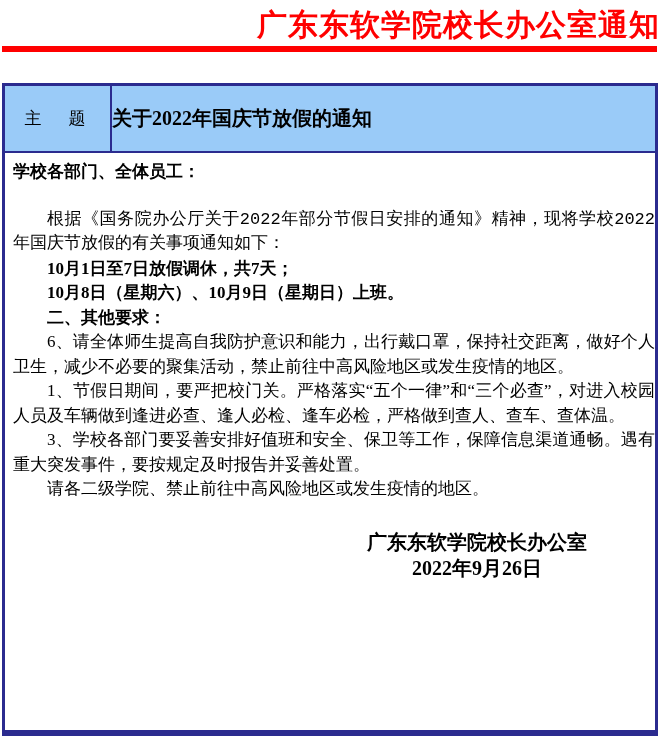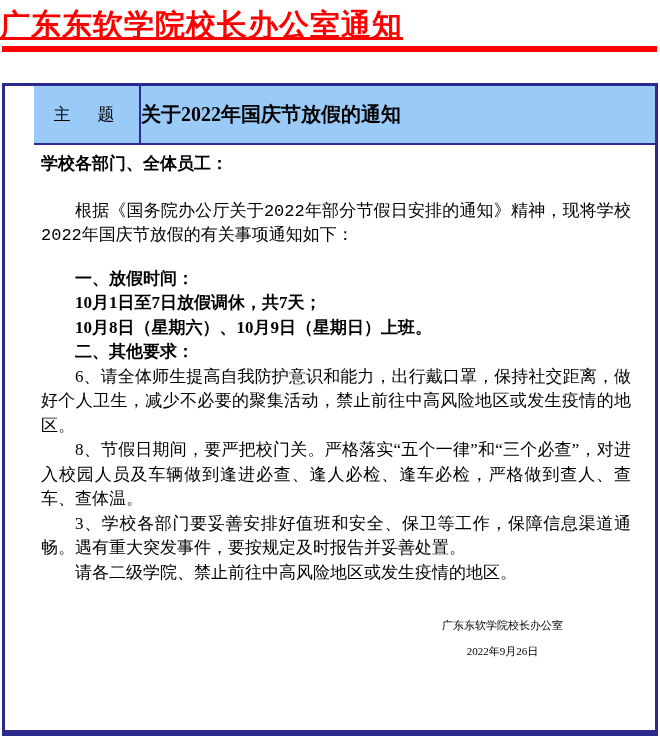--- a/index.html
+++ b/index.html
@@ -15,87 +15,84 @@
   }
   body {
     width: 660px;
     height: 738px;
     overflow: hidden;
     font-family: "Liberation Serif", "DejaVu Serif", serif;
     color: #000000;
   }
   .page-title {
     margin-top: 7px;
-    text-align: left;
+    text-align: right;
     color: var(--title-red, #ff0000);
     font-family: "Liberation Sans", "DejaVu Sans", sans-serif;
     font-weight: bold;
     font-size: 30px;
     line-height: 35px;
     letter-spacing: 1px;
-    text-decoration: underline;
   }
   .red-rule {
     height: 6px;
     background: var(--title-red, #ff0000);
     margin: 4px 3px 0 2px;
   }
   .notice-table {
     margin: 31px 2px 0 2px;
     height: 653px;
     border-style: solid;
     border-color: var(--border-navy, #2b2b8f);
     border-width: 3px 3px 6px 3px;
     background: #ffffff;
   }
   .subject-row {
     display: flex;
-    height: 59px;
+    height: 67px;
     background: var(--header-blue, #9acbf8);
     border-bottom: 2px solid var(--border-navy, #2b2b8f);
-    margin-left: 29px;
   }
   .subject-label-cell {
     width: 107px;
     border-right: 2px solid var(--border-navy, #2b2b8f);
     display: flex;
     align-items: center;
     justify-content: center;
     font-size: 17px;
     letter-spacing: 5px;
   }
   .subject-title-cell {
     flex: 1;
     display: flex;
     align-items: center;
     justify-content: flex-start;
     font-weight: bold;
     font-size: 20px;
   }
   .notice-body {
-    padding: 7px 24px 0 8px;
+    padding: 7px 0 0 8px;
     font-size: 17px;
     line-height: 24.5px;
     text-align: justify;
     height: 585px;
     overflow: hidden;
-    margin-left: 28px;
   }
   .notice-body p { margin: 0; }
   .notice-body p.bold { font-weight: bold; }
   .notice-body p.indent { text-indent: 2em; }
   .notice-body p.space-before { margin-top: 23px; font-family: Liberation Mono, monospace; }
   .notice-body p.space-before-sm { margin-top: 18px; }
   .signature {
     margin-top: 27px;
     margin-right: 68px;
     float: right;
     text-align: center;
-    font-weight: normal;
-    font-size: 11px;
+    font-weight: bold;
+    font-size: 20px;
     line-height: 26px;
   }
 </style>
 </head>
 <body>
 
 <div class="page-title">广东东软学院校长办公室通知</div>
 
 <div class="red-rule"></div>
 
@@ -106,26 +103,25 @@
     </div>
     <div class="subject-title-cell">
       <span>关于2022年国庆节放假的通知</span>
     </div>
   </div>
 
   <div class="notice-body">
 
     <p class="bold">学校各部门、全体员工：</p>
       <p class="indent space-before">根据《国务院办公厅关于2022年部分节假日安排的通知》精神，现将学校2022年国庆节放假的有关事项通知如下：</p>
-      <p class="bold indent space-before-sm">一、放假时间：</p>
       <p class="bold indent">10月1日至7日放假调休，共7天；</p>
       <p class="bold indent">10月8日（星期六）、10月9日（星期日）上班。</p>
       <p class="bold indent">二、其他要求：</p>
       <p class="indent">6、请全体师生提高自我防护意识和能力，出行戴口罩，保持社交距离，做好个人卫生，减少不必要的聚集活动，禁止前往中高风险地区或发生疫情的地区。</p>
-      <p class="indent">8、节假日期间，要严把校门关。严格落实“五个一律”和“三个必查”，对进入校园人员及车辆做到逢进必查、逢人必检、逢车必检，严格做到查人、查车、查体温。</p>
+      <p class="indent">1、节假日期间，要严把校门关。严格落实“五个一律”和“三个必查”，对进入校园人员及车辆做到逢进必查、逢人必检、逢车必检，严格做到查人、查车、查体温。</p>
       <p class="indent">3、学校各部门要妥善安排好值班和安全、保卫等工作，保障信息渠道通畅。遇有重大突发事件，要按规定及时报告并妥善处置。</p>
       <p class="indent">请各二级学院、禁止前往中高风险地区或发生疫情的地区。</p>
       <div class="signature">
       <div>广东东软学院校长办公室</div>
       <div>2022年9月26日</div>
     </div>
   </div>
 </div>
 
 </body></html>

